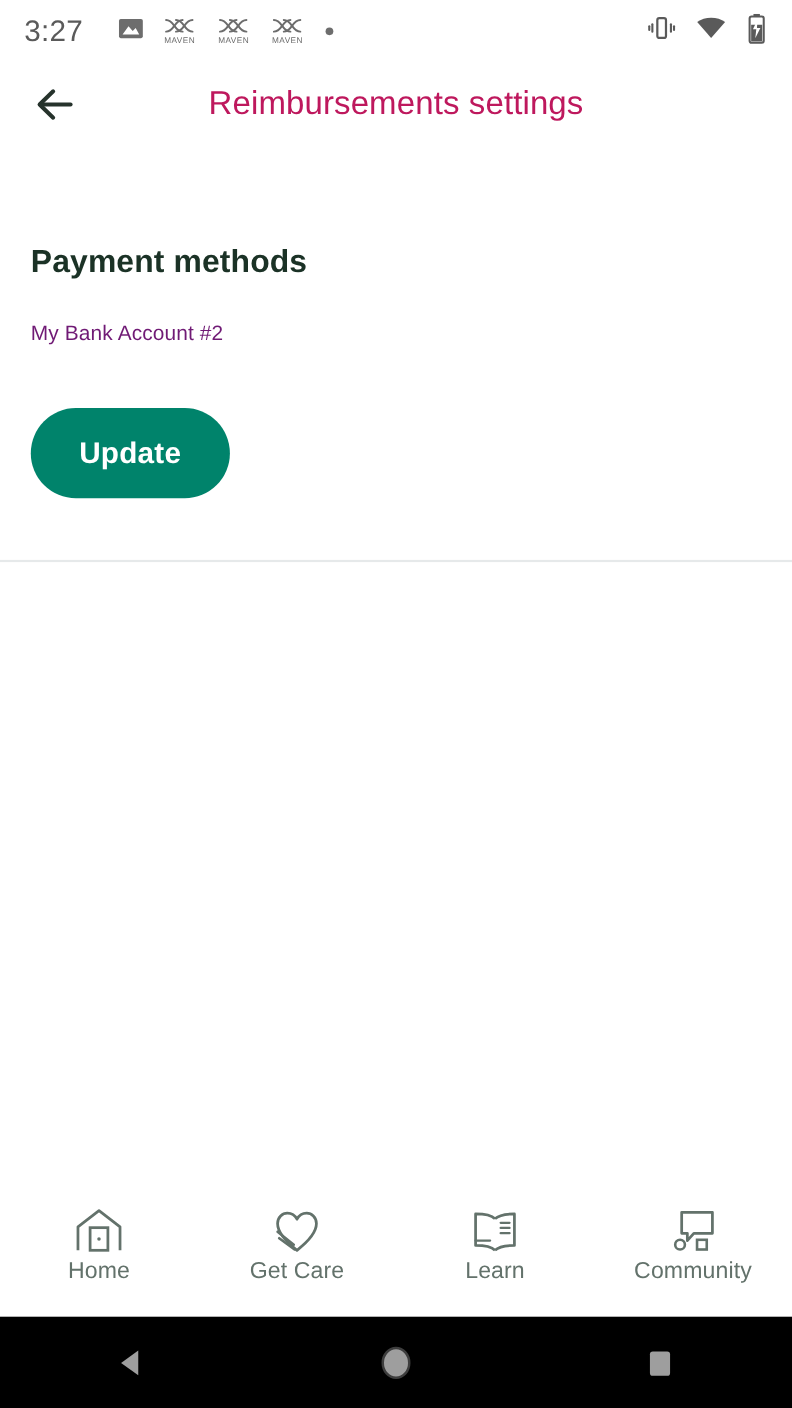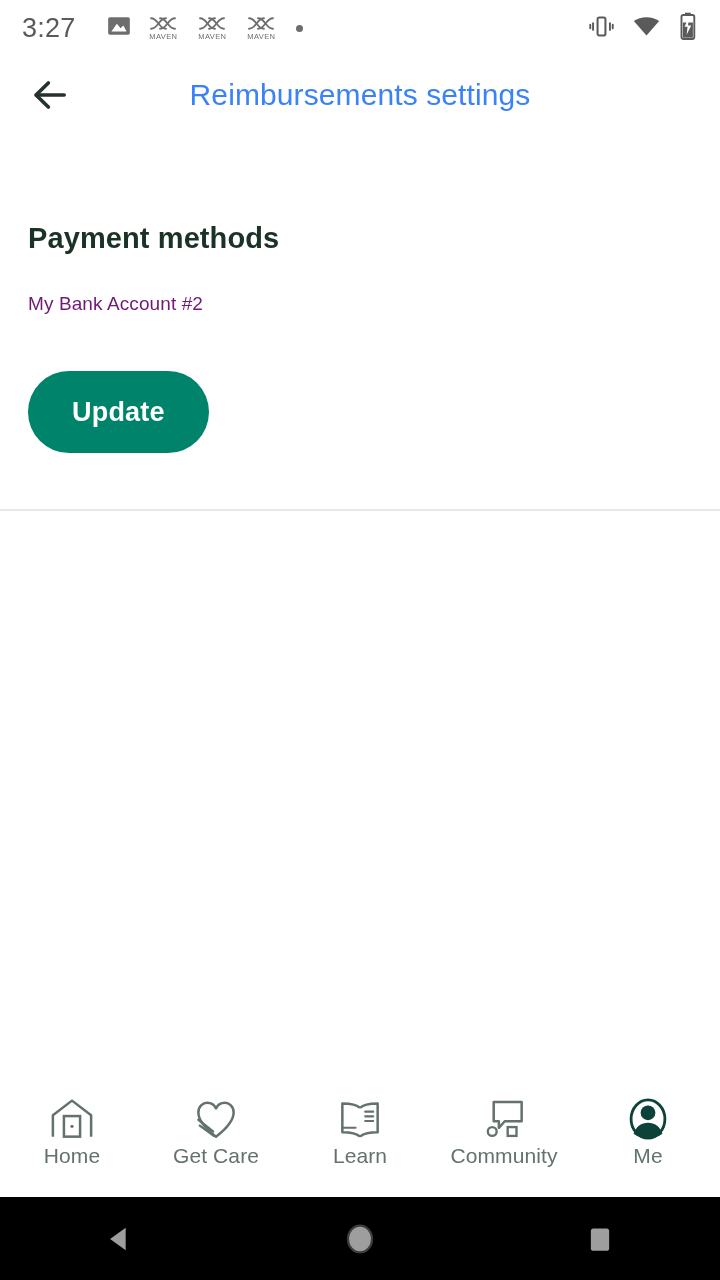--- a/index.html
+++ b/index.html
@@ -54,21 +54,21 @@
   }
   .back-btn {
     width:52px; height:52px;
     display:flex; align-items:center; justify-content:center;
     cursor:pointer;
   }
   .app-title {
     flex:1;
     text-align:center;
     font-size:30px;
-    color:#3b82f6;
+    color:#be185d;
     letter-spacing:0.1px;
     margin-right:52px;
   }
 
   
   .content { flex:1 1 auto; padding:0 28px; }
   .section-title {
     font-size:29px;
     font-weight:bold;
     color:#1b3226;
@@ -282,30 +282,20 @@
       <span class="nav-icon">
         <svg width="50" height="46" viewBox="0 0 34 30">
           <path d="M10 3.5 L29 3.5 L29 16.5 L17.5 16.5 L13.5 21 L13.5 16.5 L10 16.5 Z" stroke="#63726b" stroke-width="1.7" fill="none" stroke-linejoin="round"></path>
           <circle cx="9" cy="23.5" r="3" stroke="#63726b" stroke-width="1.6" fill="none"></circle>
           <rect x="19.5" y="20.5" width="6" height="6" stroke="#63726b" stroke-width="1.6" fill="none"></rect>
         </svg>
       </span>
       <span class="nav-label">Community</span>
     </div>
 
-    <div class="nav-item">
-      <span class="nav-icon">
-        <svg width="50" height="48" viewBox="0 0 34 32">
-          <ellipse cx="17" cy="16" rx="11.5" ry="13" stroke="#0d4238" stroke-width="1.9" fill="none"></ellipse>
-          <circle cx="17" cy="11.8" r="5" fill="#0d4238"></circle>
-          <path d="M7.2 26 C8.8 21.2, 12.5 18.6, 17 18.6 C21.5 18.6, 25.2 21.2, 26.8 26 C24.2 28, 20.8 29, 17 29 C13.2 29, 9.8 28, 7.2 26 Z" fill="#0d4238"></path>
-        </svg>
-      </span>
-      <span class="nav-label">Me</span>
-    </div>
   </div>
 
   <div class="android-nav">
     <div class="android-btn">
       <svg width="34" height="34" viewBox="0 0 24 24">
         <polygon points="16,4 16,20 5,12" fill="#9e9e9e"></polygon>
       </svg>
     </div>
     <div class="android-btn">
       <svg width="34" height="38" viewBox="0 0 24 26">

